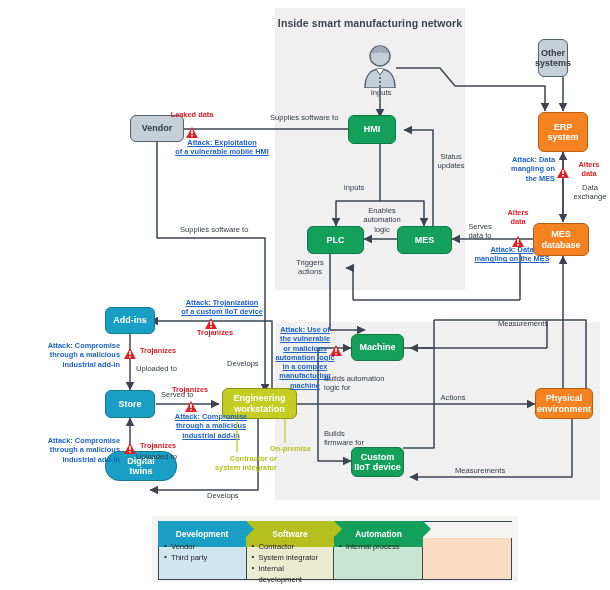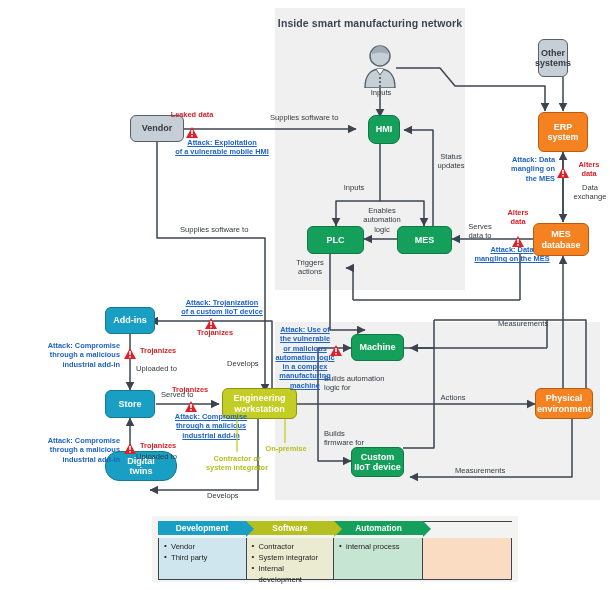--- a/index.html
+++ b/index.html
@@ -29,34 +29,34 @@
   .lbl.c{text-align:center;}
   .lbl-attack{position:absolute;font-size:7.4px;line-height:1.25;
               color:#1f63c4;font-weight:bold;}
   .lbl-attack.c{text-align:center;text-decoration:underline;}
   .lbl-attack.r{text-align:right;}
   .lbl-red{position:absolute;font-size:7.4px;line-height:1.25;
            color:#d81f26;font-weight:bold;}
   .lbl-red.c{text-align:center;}
   .lbl-olive{position:absolute;font-size:7.4px;line-height:1.25;
              color:#b5bf1f;font-weight:bold;}
-  .lbl-olive.c{text-align:center;}
+  .lbl-olive.c{text-align:right;}
 
   
   .warn{position:absolute;width:12px;height:11px;}
 
   
   .person{position:absolute;width:36px;height:40px;}
 
   
   #legend{position:absolute;left:152px;top:516px;width:366px;height:66px;
           background:#f3f3f1;padding:5px 6px;box-sizing:border-box;}
   .lg-inner{position:relative;width:100%;height:100%;}
   .lg-row-head{display:flex;height:17px;}
-  .lg-head{position:relative;height:14px;display:flex;align-items:center;
+  .lg-head{position:relative;height:26px;display:flex;align-items:center;
            justify-content:center;color:#fff;font-size:8.4px;font-weight:bold;}
   .lg-head .arrow{position:absolute;right:-8px;top:0;width:0;height:0;
                   border-top:8.5px solid transparent;border-bottom:8.5px solid transparent;
                   z-index:2;}
   .lg-body{display:flex;height:42px;border:1px solid #3d4450;border-top:none;
            box-sizing:border-box;}
   .lg-cell{box-sizing:border-box;padding:3px 5px 0 5px;font-size:7.6px;
            line-height:1.45;color:#222;}
   .lg-cell ul{margin:0;padding:0;list-style:none;}
   .lg-cell li{position:relative;padding-left:7px;}
@@ -153,21 +153,21 @@
 
   <div class="node n-gray" style="left:538px;top:39px;width:30px;height:38px;white-space:pre-line;">Other
 systems</div>
 
   <div class="node n-orange" style="left:538px;top:112px;width:50px;height:40px;white-space:pre-line;">ERP
 system</div>
 
   <div class="node n-orange" style="left:533px;top:223px;width:56px;height:33px;white-space:pre-line;">MES
 database</div>
 
-  <div class="node n-green" style="left:368px;top:115px;width:32px;height:29px;border-radius:8px;">HMI</div>
+  <div class="node n-green" style="left:348px;top:115px;width:48px;height:29px;">HMI</div>
 
   <div class="node n-green" style="left:307px;top:226px;width:57px;height:28px;">PLC</div>
 
   <div class="node n-green" style="left:397px;top:226px;width:55px;height:28px;">MES</div>
 
   <div class="node n-blue" style="left:105px;top:307px;width:50px;height:27px;">Add-ins</div>
 
   <div class="node n-blue" style="left:105px;top:390px;width:50px;height:28px;">Store</div>
 
   <div class="node n-blue" style="left:105px;top:451px;width:72px;height:30px;white-space:pre-line;border-radius:14px;">Digital

